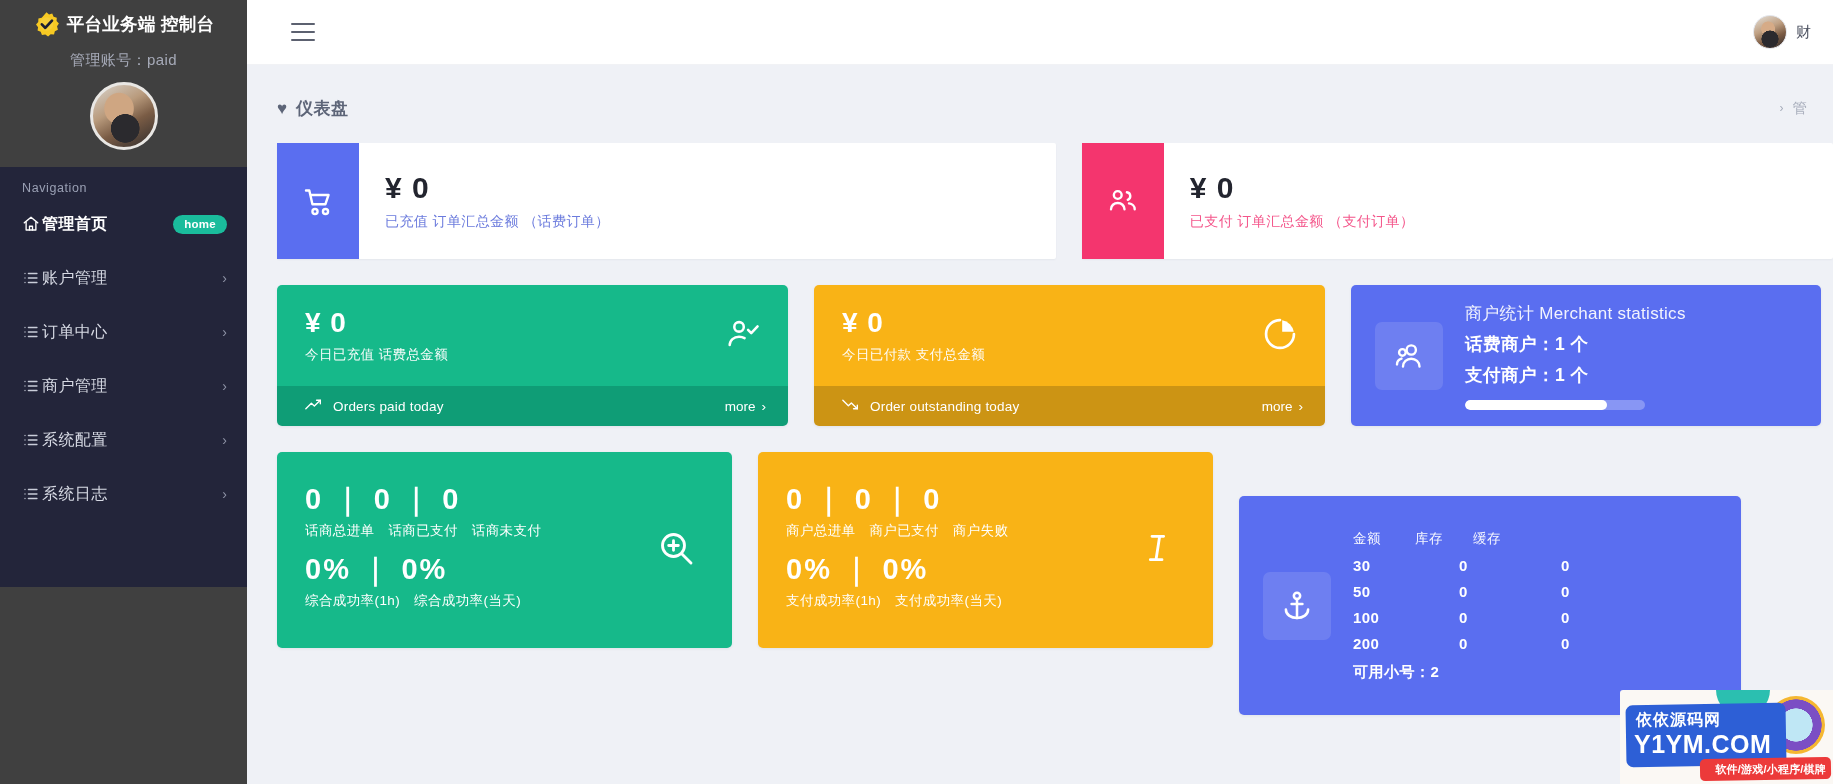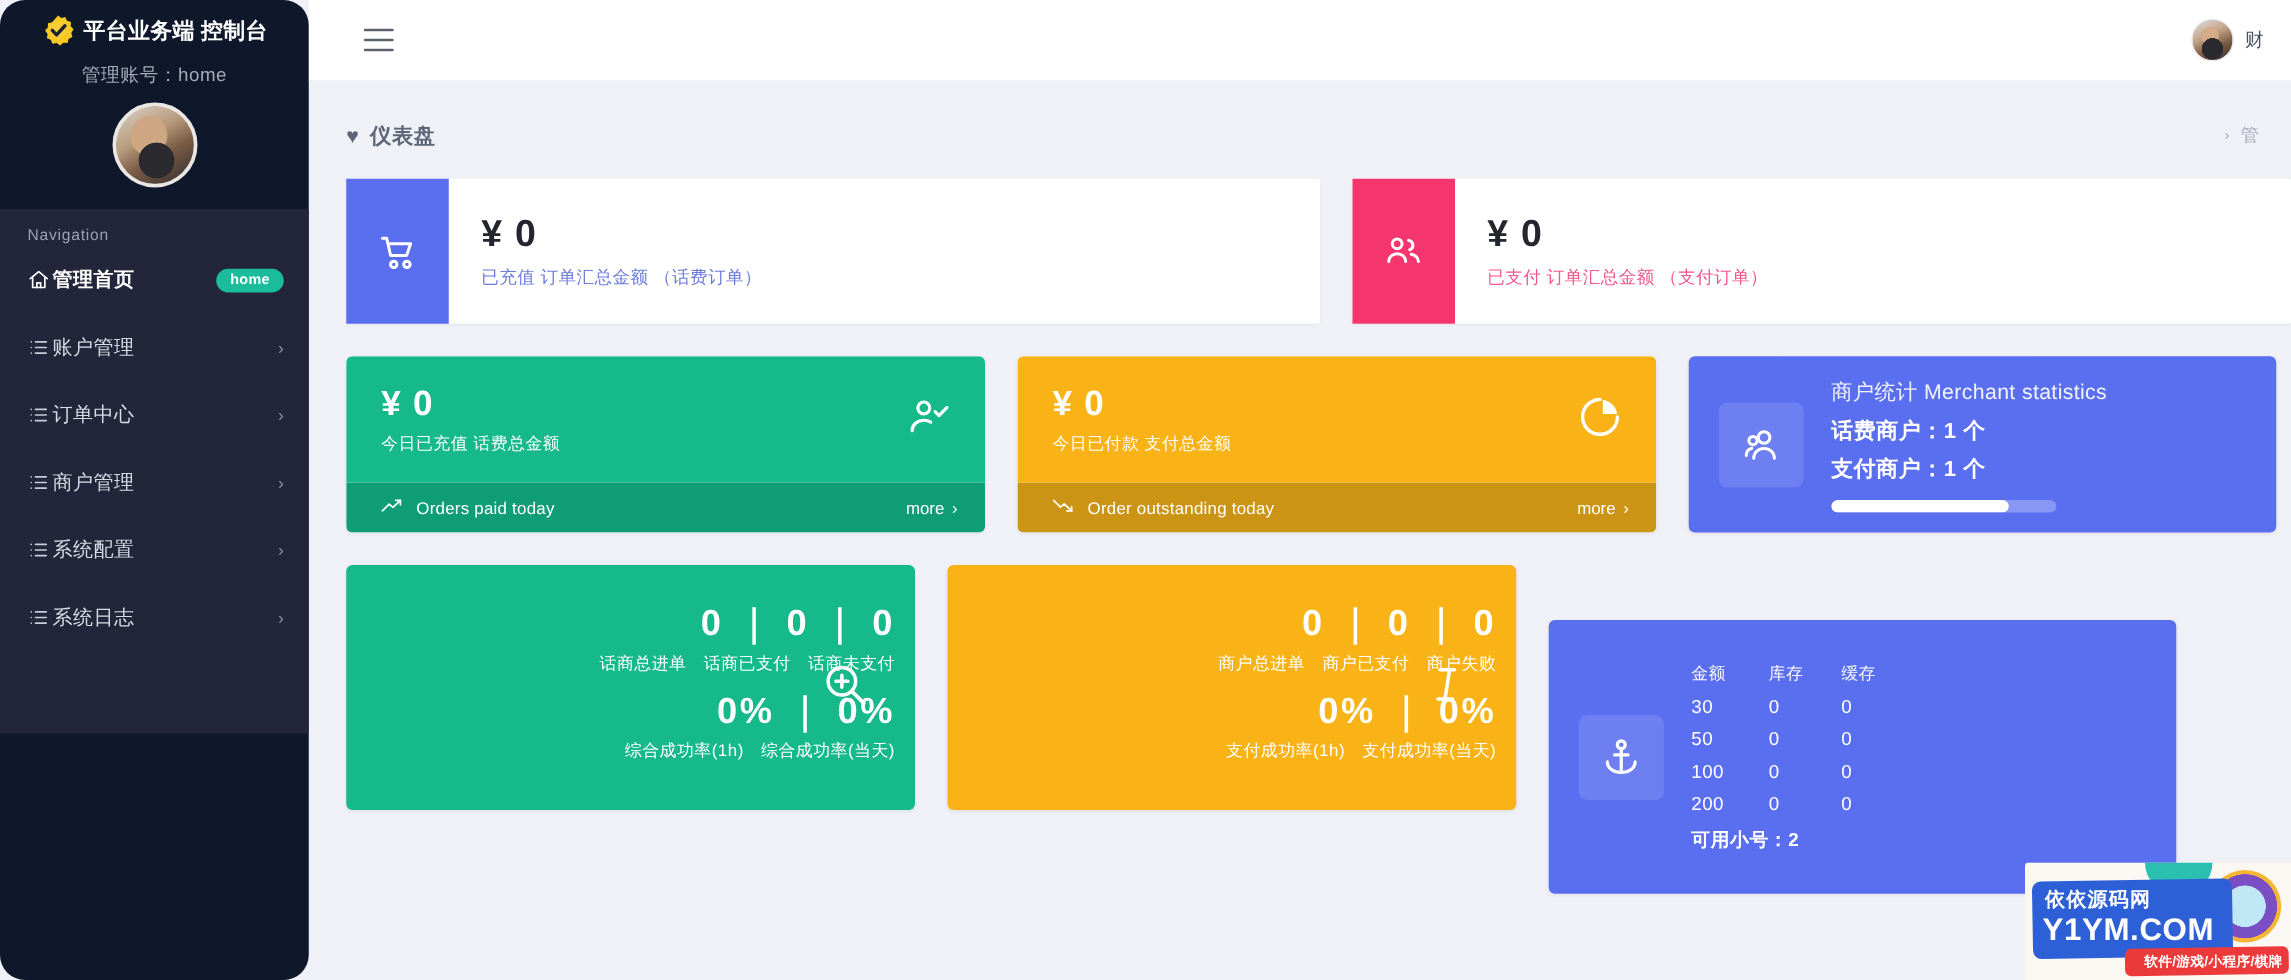--- a/index.html
+++ b/index.html
@@ -7,24 +7,23 @@
     width: 1833px; height: 784px;
     overflow: hidden;
     font-family: "Liberation Sans", "DejaVu Sans", sans-serif;
     background: #eff1f6;
   }
   .app { display: flex; width: 1833px; height: 784px; position: relative; }
 
   
   .sidebar {
     width: 247px; min-width: 247px; height: 784px;
-    background: #0f172a;
+    background: #404040;
     position: relative;
     overflow: hidden;
-    border-radius: 20px;
   }
   .brand {
     height: 40px;
     display: flex; align-items: center; justify-content: center;
     gap: 7px;
     padding-top: 8px;
   }
   .brand-logo { width: 27px; height: 27px; position: relative; flex: 0 0 auto; }
   .brand-title {
     color: #ffffff; font-size: 17.5px; font-weight: bold;
@@ -161,21 +160,20 @@
     padding: 0 22px 0 28px; color: #ffffff; font-size: 13.5px;
   }
   .sc-foot-left { display: flex; align-items: center; gap: 11px; letter-spacing: .2px; }
   .sc-more { margin-left: auto; display: flex; align-items: center; gap: 6px; cursor: pointer; }
 
   
   .big-card {
     width: 455px; height: 196px; border-radius: 5px; position: relative;
     padding: 32px 16px 0 28px;
     box-shadow: 0 1px 3px rgba(40,50,80,.07);
-    text-align: right;
   }
   .big-card.green { background: #16b98a; }
   .big-card.yellow { background: #f9b316; }
   .bc-row-value { color: #fff; font-size: 29px; font-weight: bold; letter-spacing: 2px; line-height: 1.1; }
   .bc-row-label { color: #fff; font-size: 13.5px; margin-top: 6px; letter-spacing: .4px; }
   .bc-gap { height: 14px; }
   .bc-bigicon { position: absolute; right: 36px; top: 50%; transform: translateY(-50%); color: #fff; }
 
   
   .blue-panel {
@@ -196,21 +194,21 @@
   .panel-line { font-size: 17.5px; font-weight: bold; margin-top: 7px; letter-spacing: .5px; }
   .progress {
     margin-top: 13px; height: 10px; width: 180px;
     background: rgba(255,255,255,.28); border-radius: 5px; overflow: hidden;
   }
   .progress-fill { height: 100%; width: 79%; background: #ffffff; border-radius: 5px; }
 
   .mini-table { font-size: 15px; }
   .mt-head { display: flex; opacity: .95; }
   .mt-head span { font-size: 13.5px; letter-spacing: .4px; }
-  .mt-row { display: flex; margin-top: 9px; font-weight: normal; letter-spacing: .4px; }
+  .mt-row { display: flex; margin-top: 9px; font-weight: bold; letter-spacing: .4px; gap: 44px; }
   .mt-c0 { width: 62px; }
   .mt-c1 { width: 58px; }
   .mt-c2 { width: 58px; }
   .mt-total { margin-top: 11px; font-size: 15px; font-weight: bold; letter-spacing: .5px; }
 
   
   .watermark {
     position: absolute; right: 0; bottom: 0;
     width: 213px; height: 94px;
     overflow: hidden;
@@ -249,21 +247,21 @@
       <span class="brand-logo">
         <svg width="27" height="27" viewBox="0 0 32 32">
           <path d="M16 1.6 19 4l3.8-.9 1.6 3.6 3.8 1.2-.3 4 2.8 2.9-2.2 3.4 1 3.9-3.6 1.8-1 3.9-4-.3-3 2.6-3.3-2.3-4 .6-1.5-3.7-3.7-1.5.6-4-2.4-3.2 2.6-3 .2-4 3.9-.9z" fill="#f7c923"></path>
           <circle cx="16" cy="15.5" r="8" fill="#ffffff" opacity=".1"></circle>
           <path d="M10.5 15.8l4 4.2 8-8.6" stroke="#1d1f33" stroke-width="3.2" fill="none" stroke-linecap="round" stroke-linejoin="round"></path>
         </svg>
       </span>
       <span class="brand-title">平台业务端 控制台</span>
     </div>
 
-    <div class="account-line">管理账号：home</div>
+    <div class="account-line">管理账号：paid</div>
 
     <div class="avatar-wrap">
       <div class="avatar-big"></div>
     </div>
 
     <nav class="nav-panel">
       <div class="nav-header">Navigation</div>
 
       <div class="nav-item active">
         <span class="nav-ico">

